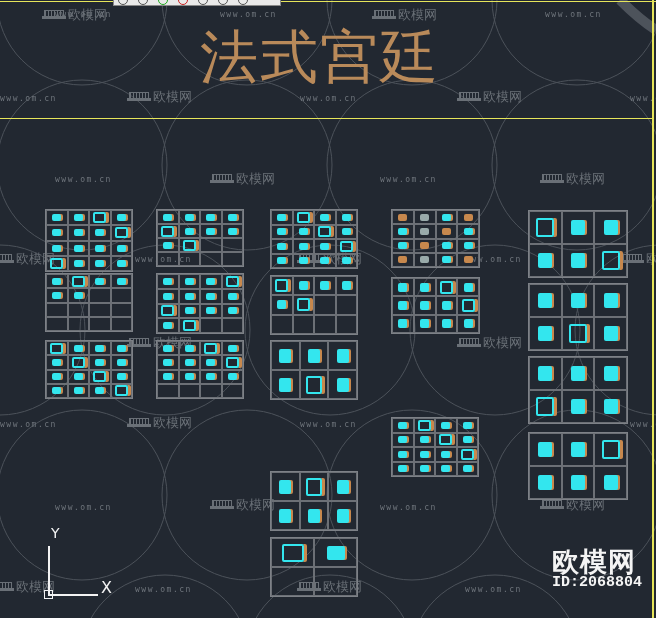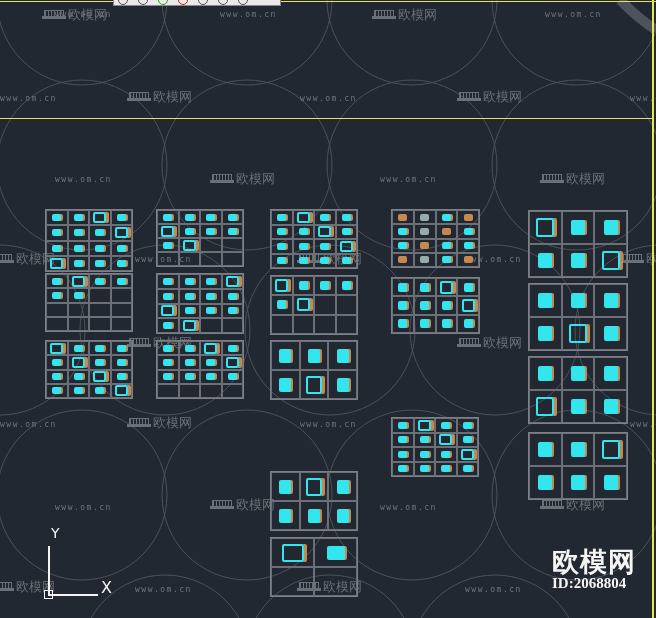--- a/index.html
+++ b/index.html
@@ -25,21 +25,21 @@
   .sym.w{background:#9aa;box-shadow:none;}
   .sym.hollow{background:transparent;border:2px solid #33e6ee;box-shadow:3px 0 0 0 #c7884d;}
   .ucs{position:absolute;left:44px;top:528px;width:70px;height:72px;}
   .ucs .vy{position:absolute;left:4px;top:18px;width:1.5px;height:50px;background:#f3f3f3;}
   .ucs .hx{position:absolute;left:4px;top:66px;width:50px;height:1.5px;background:#f3f3f3;}
   .ucs .box{position:absolute;left:0;top:62px;width:9px;height:9px;border:1.5px solid #f3f3f3;box-sizing:border-box;}
   .ucs .ly{position:absolute;left:7px;top:-2px;color:#f3f3f3;font-size:14px;line-height:1;}
   .ucs .lx{position:absolute;left:57px;top:52px;color:#f3f3f3;font-size:16px;line-height:1;}
   .brand{position:absolute;left:552px;top:548px;color:#f4f4f4;white-space:nowrap;}
   .brand .name{font-size:27px;font-weight:bold;letter-spacing:1px;line-height:1;}
-  .brand .id{font-size:15px;font-weight:bold;line-height:1.1;font-family:Liberation Serif, serif;}
+  .brand .id{font-size:15px;font-weight:bold;line-height:1.1;font-family:Liberation Mono, monospace;}
 </style>
 </head>
 <body>
 
 <div id="canvas">
 
   <svg class="arcs" width="656" height="618">
     <g fill="none" stroke="#4c525a" stroke-width="1">
       <circle cx="82" cy="165" r="85"></circle>
       <circle cx="247" cy="165" r="85"></circle>
@@ -146,20 +146,21 @@
       <div class="wm-logo" style="left: 297px; top: 578px;">
         <span class="sofa"></span>
         <span>欧模网</span>
       </div>
     </div>
 
   <div class="title-frame"></div>
   <div class="title-frame-top"></div>
   <div class="title-frame-top2"></div>
   <div class="title-frame-right"></div>
+  <div class="title-text">法式宫廷</div>
 
   <div class="toolbar">
     <span class="tb"></span>
     <span class="tb"></span>
     <span class="tb" style="border-color:#2a2"></span>
     <span class="tb" style="border-color:#c22"></span>
     <span class="tb"></span>
     <span class="tb"></span>
     <span class="tb"></span>
   </div>

